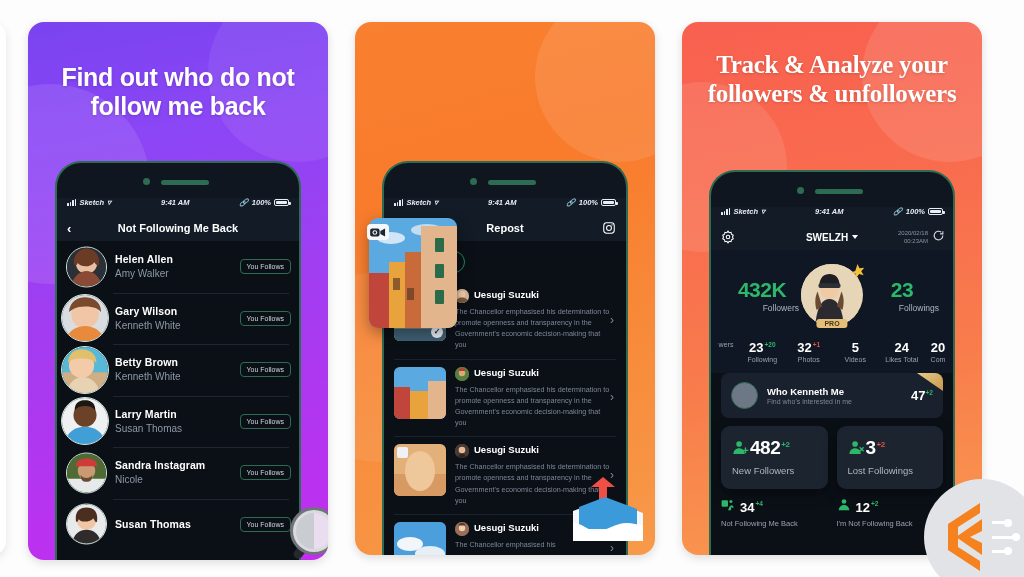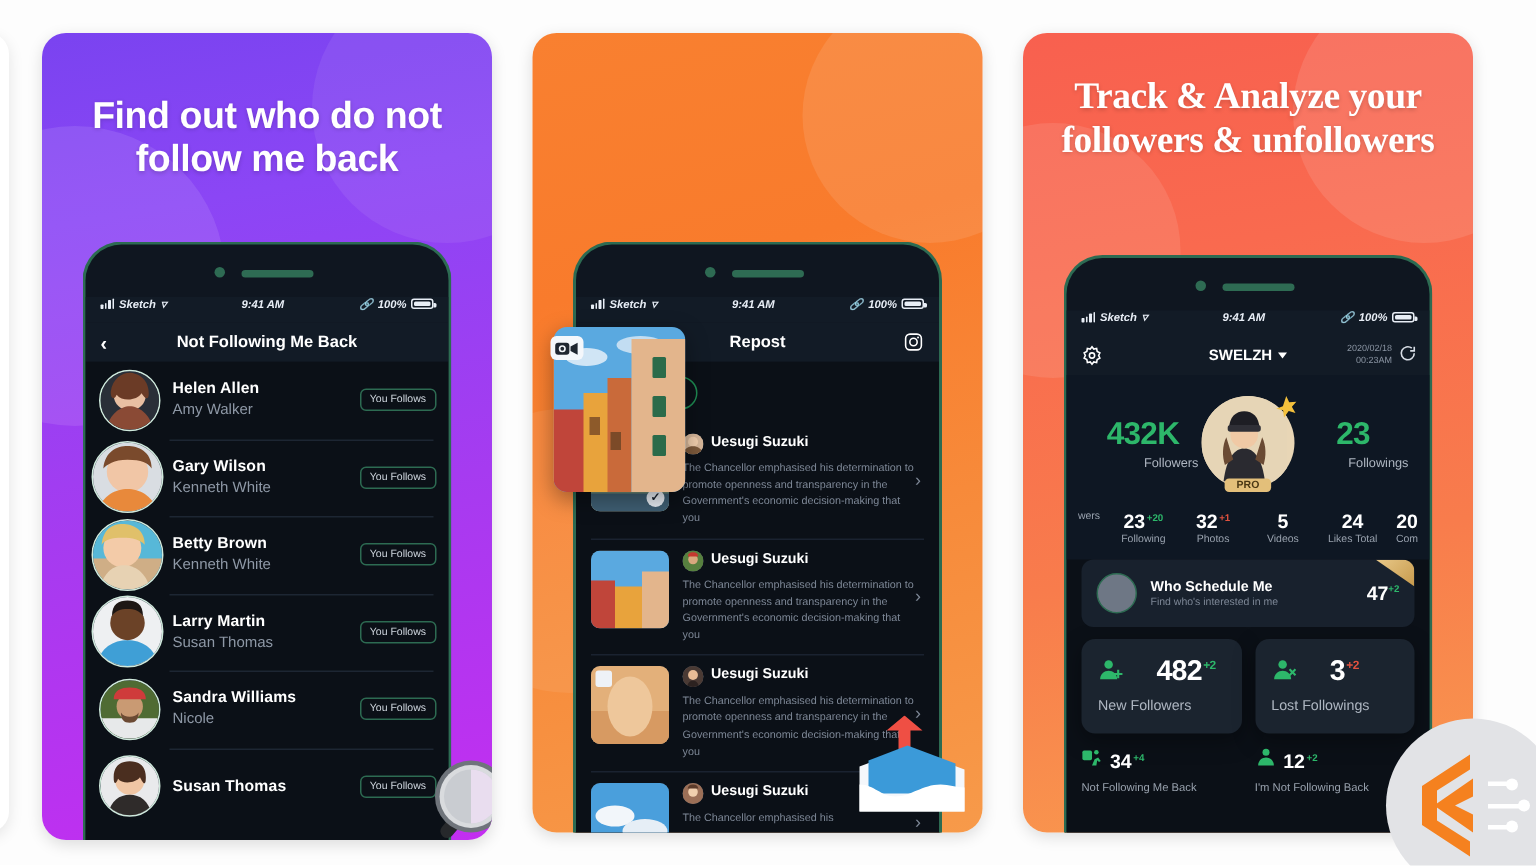--- a/index.html
+++ b/index.html
@@ -185,21 +185,21 @@
   .admNum{ margin-left:auto; color:#fff; font-size:13px; font-weight:bold;}
   .admNum sup{ font-size:6.5px; color:#2db76a;}
   .ribbon{ position:absolute; right:0; top:0; width:26px; height:18px;
     background:linear-gradient(135deg,#e8c98a,#c79a4c); clip-path:polygon(100% 0,0 0,100% 100%);}
 
   .cardGrid{ display:flex; gap:9px; padding:0 10px; }
   .bigCard{
     flex:1; background:#1b242f; border-radius:9px; padding:11px 11px 13px;
     box-shadow:0 5px 14px rgba(0,0,0,.35);
   }
-  .bigTop{ display:flex; align-items:center; gap:22px;}
+  .bigTop{ display:flex; align-items:center; gap:1px;}
   .pIcon{ font-size:15px; color:#2db76a; line-height:1;}
   .bigNum{ color:#fff; font-size:19px; font-weight:bold; letter-spacing:-.5px;}
   .bigNum sup{ font-size:8px; margin-left:1px;}
   .bigLab{ color:#aeb6c1; font-size:9.5px; margin-top:6px;}
 
   .smallGrid{ display:flex; gap:9px; padding:9px 10px 0; }
   .smCard{ flex:1; }
   .smTop{ display:flex; align-items:center; gap:5px;}
   .smNum{ color:#fff; font-size:13px; font-weight:bold;}
   .smNum sup{ font-size:6.5px; margin-left:1px;}
@@ -335,21 +335,21 @@
           <span class="avatar">
             <svg class="av-img" viewBox="0 0 40 40">
               <rect width="40" height="40" fill="#4f6b33"></rect>
               <path d="M0 26h40v14H0z" fill="#e7e9ea"></path>
               <circle cx="20" cy="18" r="9" fill="#c99a73"></circle>
               <path d="M9 13c0-6 5-8 11-8s11 2 11 8z" fill="#cf3b3b"></path>
               <path d="M14 22c2 4 10 4 12 0 0 5-2 7-6 7s-6-2-6-7z" fill="#6b4a33"></path>
             </svg>
           </span>
           <span class="uinfo">
-            <span class="uname" style="display:block">Sandra Williams</span>
+            <span class="uname" style="display:block">Sandra Instagram</span>
             <span class="uhandle" style="display:block">Nicole</span>
           </span>
           <span class="chip">You Follows</span>
         </div>
 
         <div class="urow">
           <span class="avatar">
             <svg class="av-img" viewBox="0 0 40 40">
               <rect width="40" height="40" fill="#e9eaec"></rect>
               <circle cx="20" cy="16" r="10" fill="#f0c6a4"></circle>
@@ -681,21 +681,21 @@
           <div class="mCol" style="flex:0 0 26px">
             <div class="mTop">20</div>
             <div class="mLab">Com</div>
           </div>
         </div>
 
         <div class="admires">
           <span class="ribbon"></span>
           <span class="admAv"></span>
           <span>
-            <span class="admTitle" style="display:block">Who Schedule Me</span>
+            <span class="admTitle" style="display:block">Who Kenneth Me</span>
             <span class="admSub" style="display:block">Find who's interested in me</span>
           </span>
           <span class="admNum"><span>47</span><sup>+2</sup></span>
         </div>
 
         <div class="cardGrid">
           <div class="bigCard">
             <div class="bigTop">
               <span class="pIcon">
                 <svg width="17" height="17" viewBox="0 0 24 24" fill="#2db76a">

